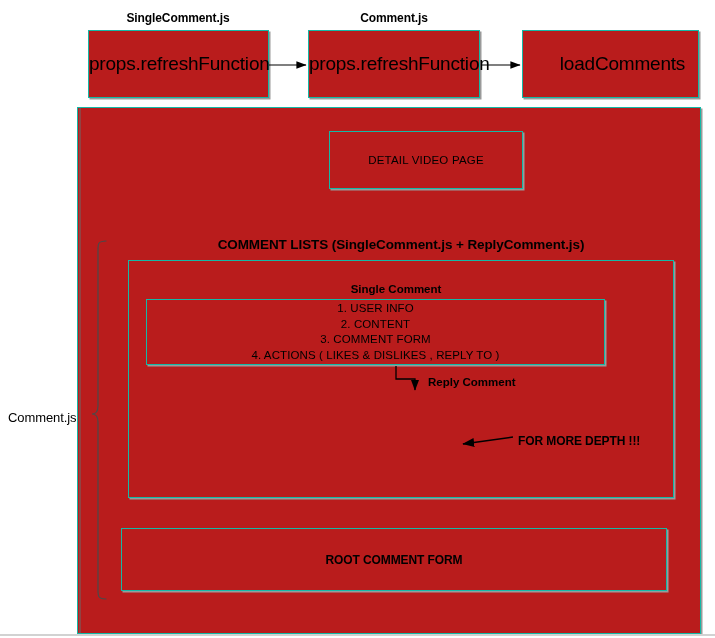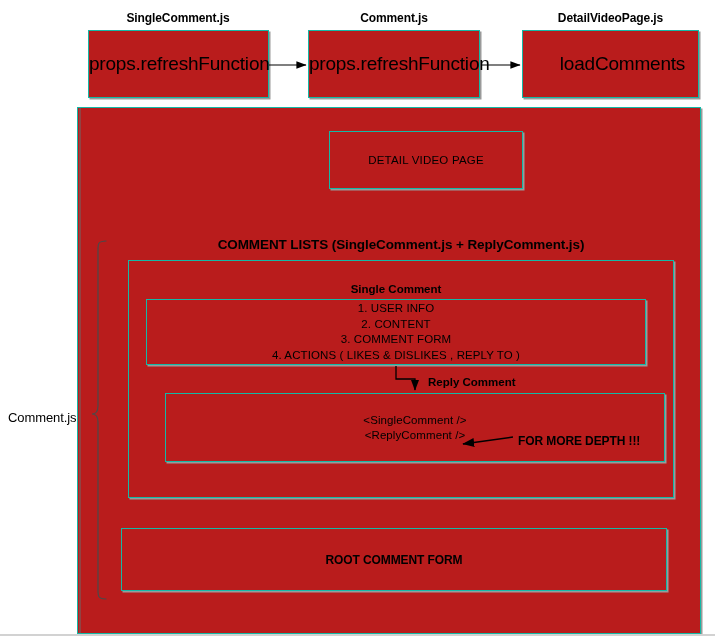--- a/index.html
+++ b/index.html
@@ -110,54 +110,47 @@
   <div class="caption" style="left:88px; top:11px; width:180px;">SingleComment.js</div>
   <div class="box" style="left:88px; top:30px; width:181px; height:68px;">
     <div class="boxtext big-label">props.refreshFunction</div>
   </div>
 
   <div class="caption" style="left:308px; top:11px; width:172px;">Comment.js</div>
   <div class="box" style="left:308px; top:30px; width:172px; height:68px;">
     <div class="boxtext big-label">props.refreshFunction</div>
   </div>
 
-  <div class="caption" style="left:522px; top:11px; width:177px;">DetailVideoPage.js</div>
   <div class="box" style="left:522px; top:30px; width:177px; height:68px;padding-left:12px;">
     <div class="boxtext big-label">loadComments</div>
   </div>
 
   <div class="box" style="left:77px; top:107px; width:624px; height:527px;"></div>
 
   <div class="box" style="left:303px; top:131px; width:194px; height:58px;margin-left:26px;">
     <div class="boxtext mid-label">DETAIL VIDEO PAGE</div>
   </div>
 
   <div class="hdr-bold" style="left:128px; top:237px; width:546px; text-align:center; font-size:13.5px; letter-spacing:-0.1px;">COMMENT LISTS (SingleComment.js + ReplyComment.js)</div>
 
   <div class="box" style="left:128px; top:260px; width:546px; height:238px;"></div>
 
   <div class="hdr-bold" style="left:146px; top:283px; width:500px; text-align:center; font-size:11.5px;">Single Comment</div>
 
-  <div class="box" style="left:146px; top:299px; width:500px; height:66px;">
+  <div class="box" style="left:146px; top:299px; width:459px; height:66px;">
     <div class="list-lines">
       <div>1. USER INFO</div>
       <div>2. CONTENT</div>
       <div>3. COMMENT FORM</div>
       <div>4. ACTIONS ( LIKES &amp; DISLIKES , REPLY TO )</div>
     </div>
   </div>
 
   <div class="hdr-bold" style="left:428px; top:376px; font-size:11.5px;">Reply Comment</div>
 
-  <div class="box" style="left:165px; top:393px; width:500px; height:69px;">
-    <div class="reply-lines">
-      <div>&lt;SingleComment /&gt;</div>
-      <div>&lt;ReplyComment /&gt;</div>
-    </div>
-  </div>
 
   <div class="hdr-bold" style="left:518px; top:434px; font-size:12px; letter-spacing:-0.1px;">FOR MORE DEPTH !!!</div>
 
   <div class="box" style="left:121px; top:528px; width:546px; height:63px;">
     <div class="boxtext" style="font-weight:bold; font-size:12px; letter-spacing:-0.1px;">ROOT COMMENT FORM</div>
   </div>
 
   <div class="side-label" style="left:8px; top:410px;">Comment.js</div>
 
   <svg class="svg-layer" viewBox="0 0 715 638" xmlns="http://www.w3.org/2000/svg">

